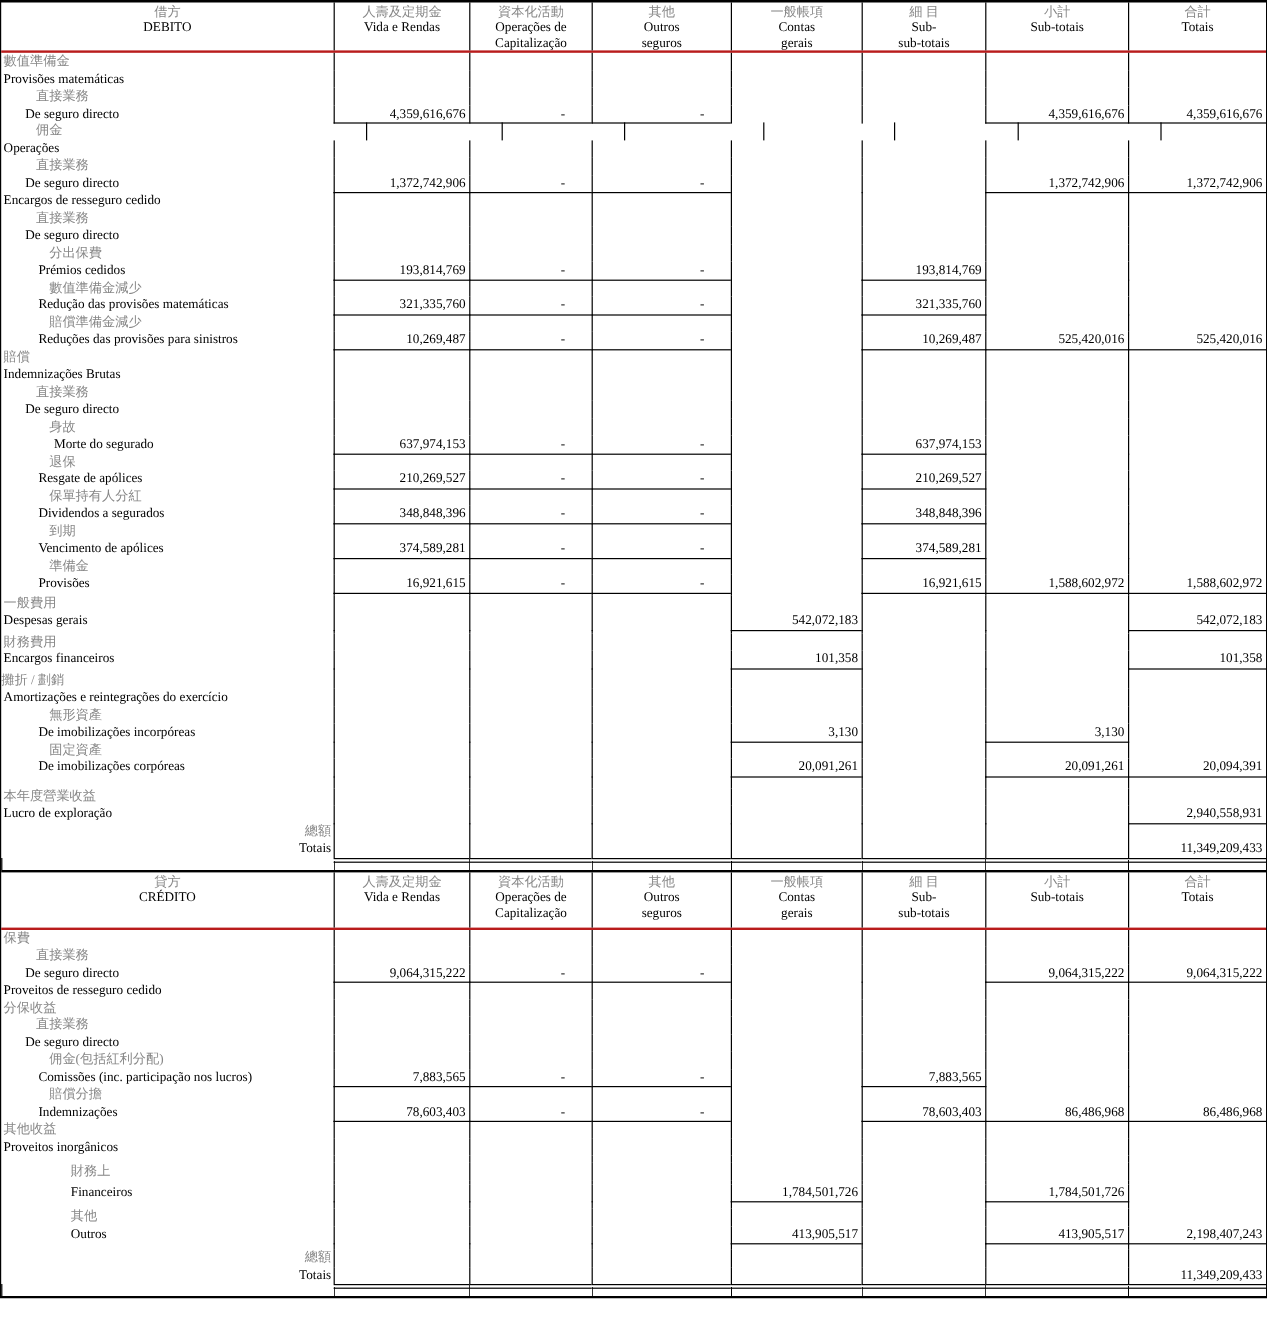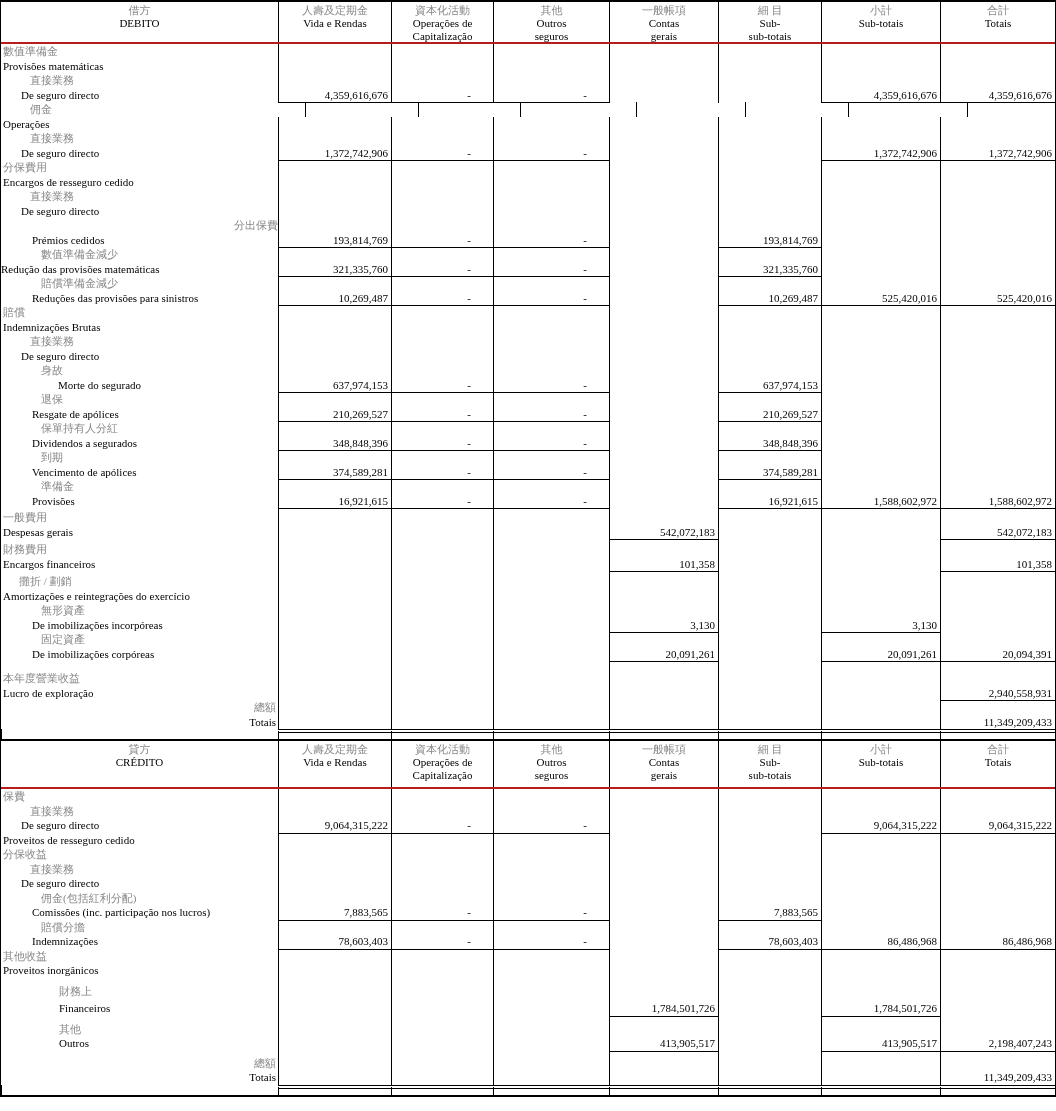--- a/index.html
+++ b/index.html
@@ -170,32 +170,20 @@
         <div class="cell num bb">1,372,742,906</div>
         <div class="cell dash bb">-</div>
         <div class="cell dash bb">-</div>
         <div class="cell"></div>
         <div class="cell"></div>
         <div class="cell num bb">1,372,742,906</div>
         <div class="cell num bb">1,372,742,906</div>
       </div>
       <div class="grid-row body-row" style="height: 14.5px; line-height: 14.5px;">
         <div class="cell first label-cell">
-          <div class="zh" style="display: block; padding-left: 2px;">分保費用</div>
-        </div>
-        <div class="cell"></div>
-        <div class="cell"></div>
-        <div class="cell"></div>
-        <div class="cell"></div>
-        <div class="cell"></div>
-        <div class="cell"></div>
-        <div class="cell"></div>
-      </div>
-      <div class="grid-row body-row" style="height: 14.5px; line-height: 14.5px;">
-        <div class="cell first label-cell">
           <div class="pt" style="display: block; padding-left: 2px;">Encargos de resseguro cedido</div>
         </div>
         <div class="cell"></div>
         <div class="cell"></div>
         <div class="cell"></div>
         <div class="cell"></div>
         <div class="cell"></div>
         <div class="cell"></div>
         <div class="cell"></div>
       </div>
@@ -216,21 +204,21 @@
           <div class="pt" style="display: block; padding-left: 20px;">De seguro directo</div>
         </div>
         <div class="cell"></div>
         <div class="cell"></div>
         <div class="cell"></div>
         <div class="cell"></div>
         <div class="cell"></div>
         <div class="cell"></div>
         <div class="cell"></div>
       </div>
-      <div class="grid-row body-row" style="height: 14.5px; line-height: 14.5px; text-align: right;">
+      <div class="grid-row body-row" style="height: 14.5px; line-height: 14.5px;">
         <div class="cell first label-cell">
           <div class="zh" style="display: block; padding-left: 40px;">分出保費</div>
         </div>
         <div class="cell"></div>
         <div class="cell"></div>
         <div class="cell"></div>
         <div class="cell"></div>
         <div class="cell"></div>
         <div class="cell"></div>
         <div class="cell"></div>
@@ -254,21 +242,21 @@
         <div class="cell"></div>
         <div class="cell"></div>
         <div class="cell"></div>
         <div class="cell"></div>
         <div class="cell"></div>
         <div class="cell"></div>
         <div class="cell"></div>
       </div>
       <div class="grid-row body-row" style="height: 14.5px; line-height: 14.5px;">
         <div class="cell first label-cell">
-          <div class="pt" style="display: block; ">Redução das provisões matemáticas</div>
+          <div class="pt" style="display: block; padding-left: 31px;">Redução das provisões matemáticas</div>
         </div>
         <div class="cell num bb">321,335,760</div>
         <div class="cell dash bb">-</div>
         <div class="cell dash bb">-</div>
         <div class="cell"></div>
         <div class="cell num bb">321,335,760</div>
         <div class="cell"></div>
         <div class="cell"></div>
       </div>
       <div class="grid-row body-row" style="height: 14.5px; line-height: 14.5px;">
@@ -350,21 +338,21 @@
         <div class="cell"></div>
         <div class="cell"></div>
         <div class="cell"></div>
         <div class="cell"></div>
         <div class="cell"></div>
         <div class="cell"></div>
         <div class="cell"></div>
       </div>
       <div class="grid-row body-row" style="height: 14.5px; line-height: 14.5px;">
         <div class="cell first label-cell">
-          <div class="pt" style="display: block; padding-left: 44px; margin-left: 13px;">Morte do segurado</div>
+          <div class="pt" style="display: block; padding-left: 44px;">Morte do segurado</div>
         </div>
         <div class="cell num bb">637,974,153</div>
         <div class="cell dash bb">-</div>
         <div class="cell dash bb">-</div>
         <div class="cell"></div>
         <div class="cell num bb">637,974,153</div>
         <div class="cell"></div>
         <div class="cell"></div>
       </div>
       <div class="grid-row body-row" style="height: 14.5px; line-height: 14.5px;">
@@ -536,21 +524,21 @@
         <div class="cell"></div>
         <div class="cell"></div>
         <div class="cell"></div>
         <div class="cell"></div>
         <div class="cell"></div>
         <div class="cell"></div>
         <div class="cell"></div>
       </div>
       <div class="grid-row body-row" style="height: 14.5px; line-height: 14.5px;">
         <div class="cell first label-cell">
-          <div class="zh" style="display: block; padding-left: 18px;">攤折 / 劃銷</div>
+          <div class="zh" style="display: block; padding-left: 0;">攤折 / 劃銷</div>
         </div>
         <div class="cell"></div>
         <div class="cell"></div>
         <div class="cell"></div>
         <div class="cell"></div>
         <div class="cell"></div>
         <div class="cell"></div>
         <div class="cell"></div>
       </div>
       <div class="grid-row body-row" style="height: 14.5px; line-height: 14.5px;">

